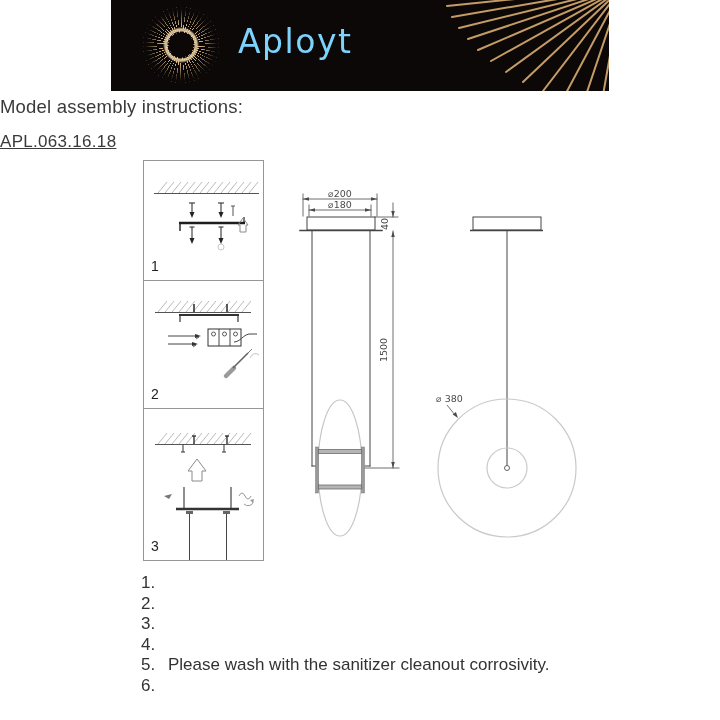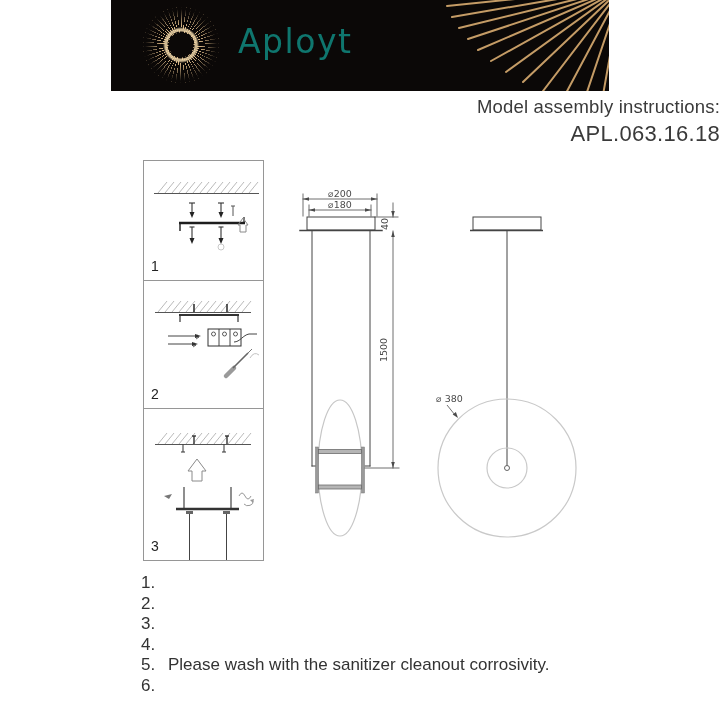--- a/index.html
+++ b/index.html
@@ -9,27 +9,27 @@
   
   .banner{position:absolute;left:111px;top:0;width:498px;height:91px;background:#0b0807;overflow:hidden;}
   .burst{position:absolute;left:32px;top:7px;width:76px;height:76px;border-radius:50%;
     background:repeating-conic-gradient(rgba(225,190,140,.95) 0 1.6deg, rgba(11,8,7,0) 1.6deg 7.2deg);}
   .burst::after{content:"";position:absolute;inset:0;border-radius:50%;
     background:
       radial-gradient(circle, #0b0807 0 12px, rgba(11,8,7,0) 13px),
       radial-gradient(circle, rgba(0,0,0,0) 0 13px, rgba(240,214,168,.85) 14px 16px, rgba(240,214,168,0) 18px),
       radial-gradient(circle, rgba(11,8,7,0) 0 19px, rgba(11,8,7,.45) 27px, #0b0807 36px);}
   .brand{position:absolute;left:127px;top:22px;font-size:33px;letter-spacing:1.5px;
-         color:#0f766e;font-family:"DejaVu Sans",sans-serif;font-weight:400;}
+         color:#7dd3fc;font-family:"DejaVu Sans",sans-serif;font-weight:400;}
   .rays{position:absolute;right:0;top:0;}
 
   
-  .title-block{position:absolute;left:0;top:96px;width:720px;text-align:right;color:#3a3a3a;}
+  .title-block{position:absolute;left:0;top:96px;width:720px;text-align:left;color:#3a3a3a;}
   .title-line1{font-size:18.5px;letter-spacing:.2px;}
-  .title-line2{font-size:22px;margin-top:3px;letter-spacing:.3px;}
+  .title-line2{font-size:17px;margin-top:14px;letter-spacing:.3px;text-decoration:underline;}
 
   
   .step-box{position:absolute;left:143px;width:121px;border:1px solid #969696;box-sizing:border-box;background:#fff;}
   #step1{top:160px;height:121px;}
   #step2{top:280px;height:129px;}
   #step3{top:408px;height:153px;}
   .step-num{position:absolute;left:7px;bottom:6px;font-size:14px;color:#222;}
 
   
   .draw{position:absolute;left:0;top:0;pointer-events:none;}

